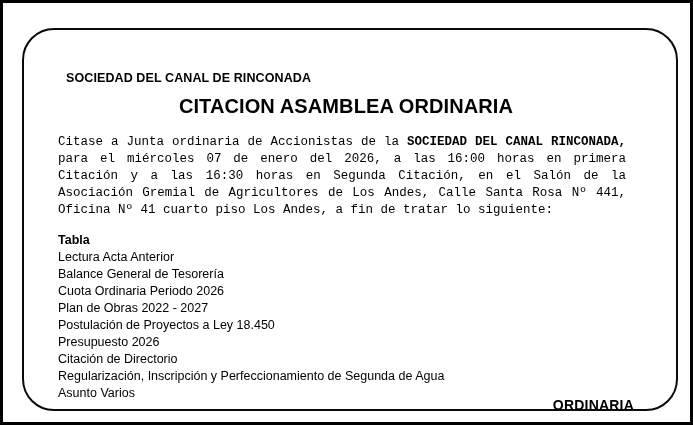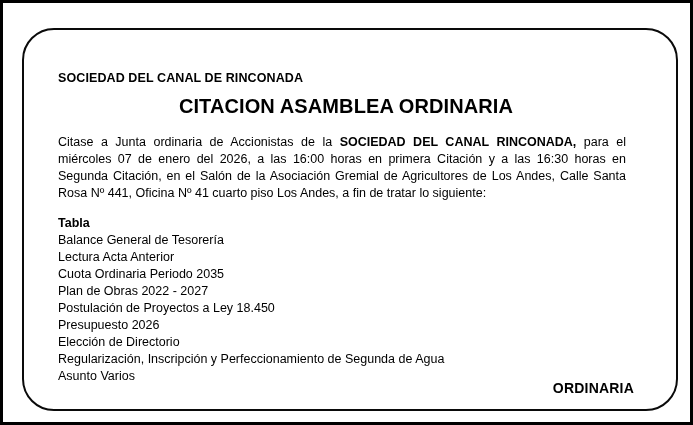--- a/index.html
+++ b/index.html
@@ -31,34 +31,36 @@
     background: #ffffff;
   }
   .content {
     padding: 40px 42px 0 34px;
   }
   .org-name {
     font-weight: bold;
     font-size: 12.5px;
     line-height: 16px;
     letter-spacing: 0.1px;
+    margin-left: 8px;
   }
   .doc-title {
     font-weight: bold;
     font-size: 20px;
     line-height: 20px;
     text-align: center;
     margin-top: 10px;
     letter-spacing: 0.1px;
   }
   .body-paragraph {
     font-size: 12.5px;
     line-height: 17px;
     text-align: justify;
     margin: 18px 8px 0 0;
+    font-family: Liberation Mono, monospace;
   }
   .bold { font-weight: bold; }
   .agenda { margin-top: 13px; }
   .agenda-heading {
     font-weight: bold;
     font-size: 12.5px;
     line-height: 17px;
   }
   .agenda-item {
     font-size: 12.5px;
@@ -81,27 +83,27 @@
     <div class="content">
 
       <div class="org-name">SOCIEDAD DEL CANAL DE RINCONADA</div>
 
       <div class="doc-title">CITACION ASAMBLEA ORDINARIA</div>
 
       <p class="body-paragraph"><span>Citase a Junta ordinaria de Accionistas de la </span><span class="bold">SOCIEDAD DEL CANAL RINCONADA,</span><span> para el miércoles 07 de enero del 2026, a las 16:00 horas en primera Citación y a las 16:30 horas en Segunda Citación, en el Salón de la Asociación Gremial de Agricultores de Los Andes, Calle Santa Rosa Nº 441, Oficina Nº 41 cuarto piso Los Andes, a fin de tratar lo siguiente:</span></p>
 
       <div class="agenda">
         <div class="agenda-heading">Tabla</div>
+        <div class="agenda-item">Lectura Acta Anterior</div>
         <div class="agenda-item">Balance General de Tesorería</div>
-        <div class="agenda-item">Lectura Acta Anterior</div>
-        <div class="agenda-item">Cuota Ordinaria Periodo 2035</div>
+        <div class="agenda-item">Cuota Ordinaria Periodo 2026</div>
         <div class="agenda-item">Plan de Obras 2022 - 2027</div>
         <div class="agenda-item">Postulación de Proyectos a Ley 18.450</div>
         <div class="agenda-item">Presupuesto 2026</div>
-        <div class="agenda-item">Elección de Directorio</div>
+        <div class="agenda-item">Citación de Directorio</div>
         <div class="agenda-item">Regularización, Inscripción y Perfeccionamiento de Segunda de Agua</div>
         <div class="agenda-item">Asunto Varios</div>
       </div>
 
       <div class="signature">ORDINARIA</div>
 
     </div>
   </div>
 </div>
 

